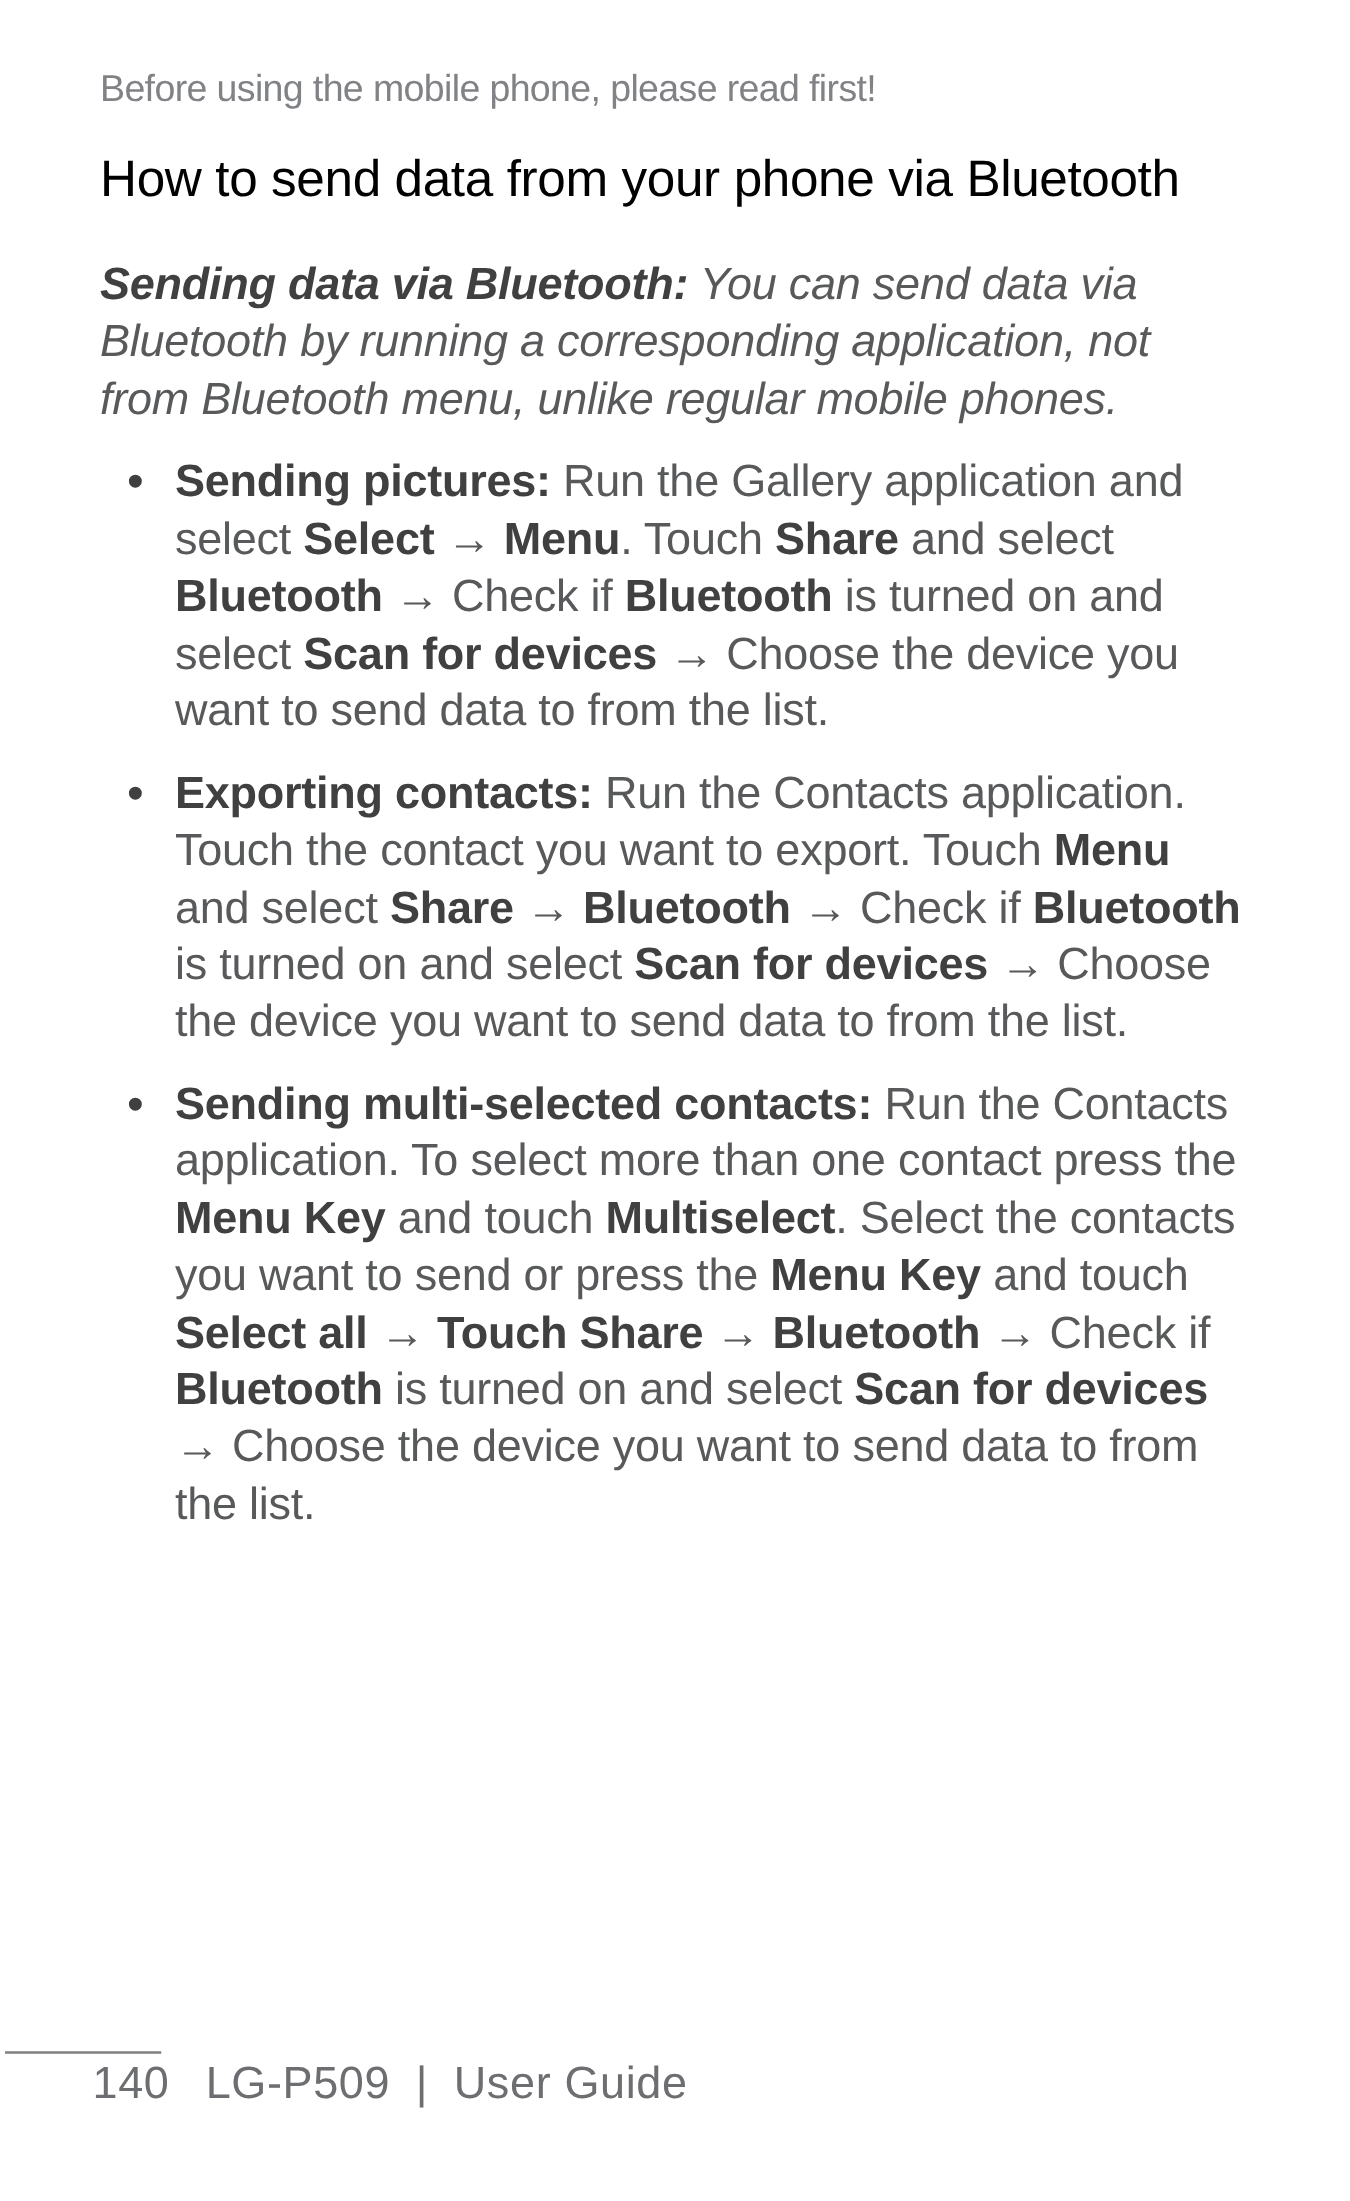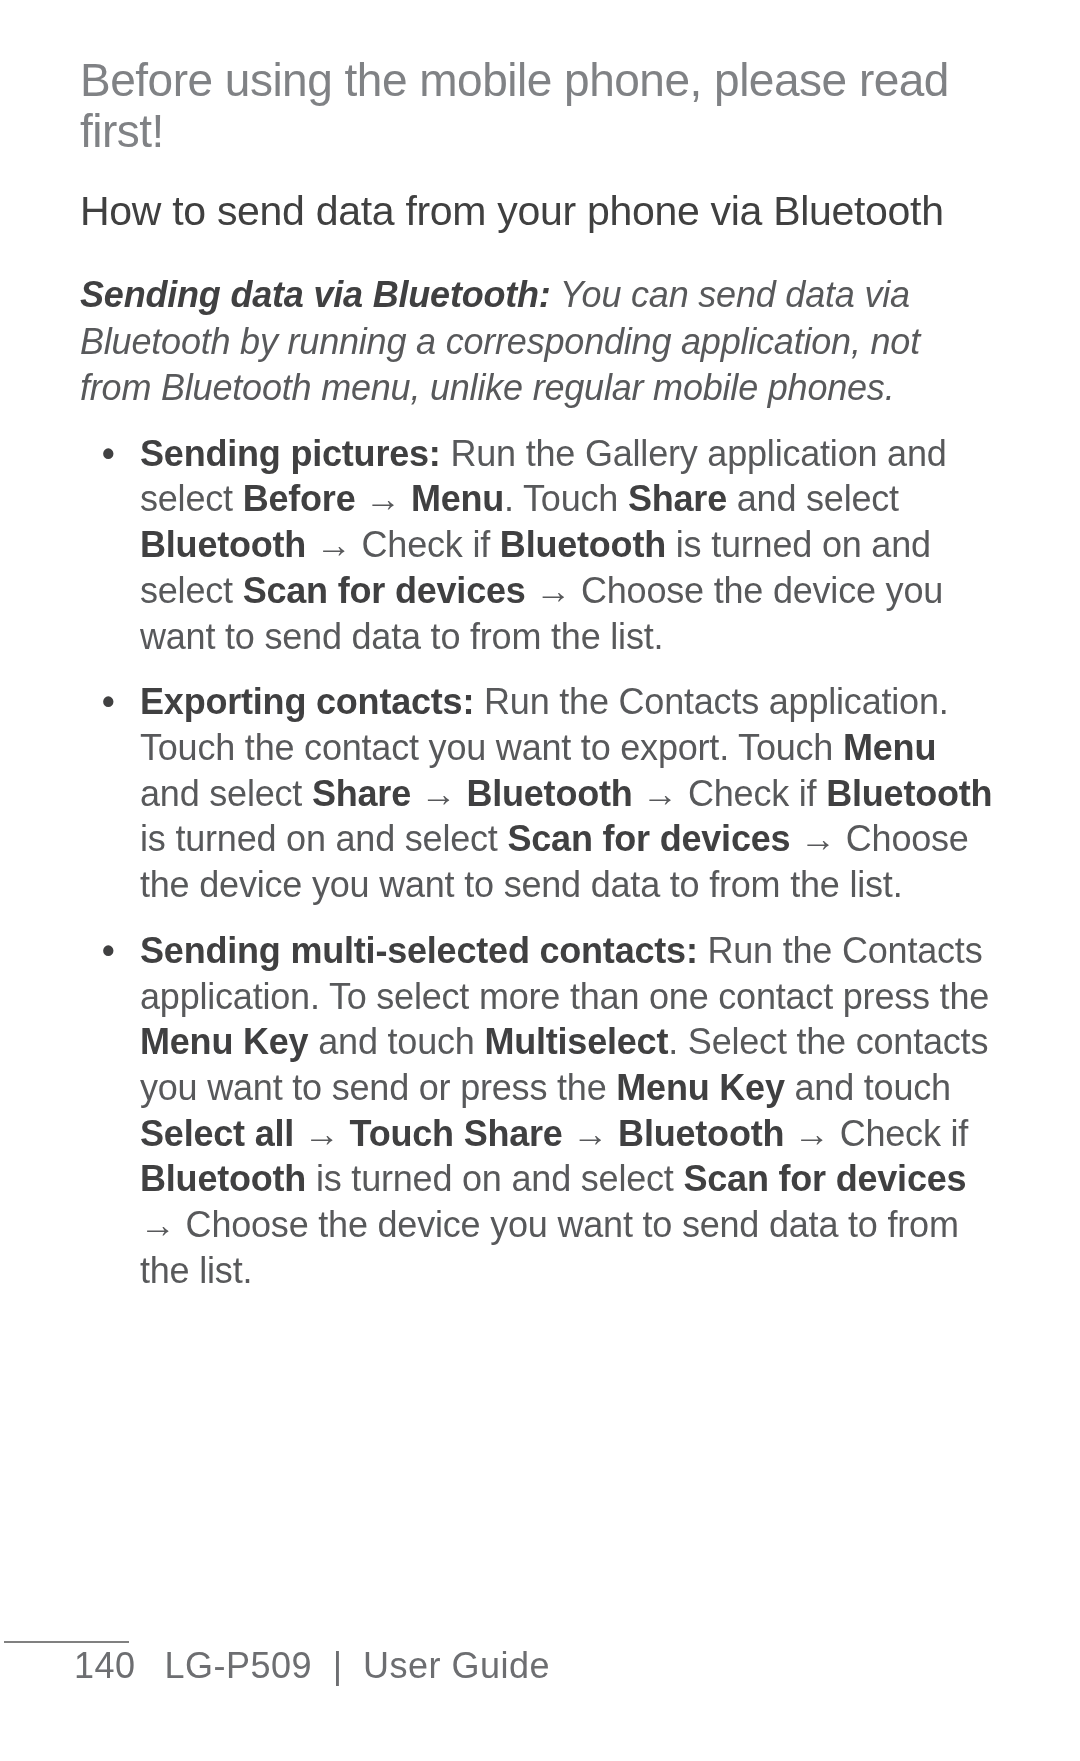--- a/index.html
+++ b/index.html
@@ -13,31 +13,31 @@
     -webkit-font-smoothing: antialiased;
   }
   .page {
     position: relative;
     width: 1080px;
     height: 1761px;
     box-sizing: border-box;
     padding: 55px 80px 0 80px;
   }
   .title {
-    font-size: 46px;
+    font-size: 30px;
     font-weight: 400;
     color: #808285;
     letter-spacing: -0.5px;
     margin: 0 0 30px 0;
     line-height: 1.1;
   }
   .subtitle {
     font-size: 41px;
     font-weight: 400;
-    color: #404040;
+    color: #000000;
     margin: 0 0 35px 0;
     line-height: 1.25;
     letter-spacing: -0.3px;
   }
   .intro {
     font-size: 36px;
     font-weight: 300;
     color: #58595b;
     line-height: 1.28;
     margin: 0 0 20px 0;
@@ -113,21 +113,21 @@
 
   <h1 class="title">Before using the mobile phone, please read first!</h1>
 
   <h2 class="subtitle">How to send data from your phone via Bluetooth</h2>
 
   <p class="intro">
     <strong>Sending data via Bluetooth:</strong><span> You can send data via Bluetooth by running a corresponding application, not from Bluetooth menu, unlike regular mobile phones.</span>
   </p>
 
   <ul class="items">
-    <li><strong>Sending pictures:</strong> Run the Gallery application and select <strong>Before</strong> → <strong>Menu</strong>. Touch <strong>Share</strong> and select <strong>Bluetooth</strong> → Check if <strong>Bluetooth</strong> is turned on and select <strong>Scan for devices</strong> → Choose the device you want to send data to from the list.</li>
+    <li><strong>Sending pictures:</strong> Run the Gallery application and select <strong>Select</strong> → <strong>Menu</strong>. Touch <strong>Share</strong> and select <strong>Bluetooth</strong> → Check if <strong>Bluetooth</strong> is turned on and select <strong>Scan for devices</strong> → Choose the device you want to send data to from the list.</li>
     <li><strong>Exporting contacts:</strong> Run the Contacts application. Touch the contact you want to export. Touch <strong>Menu</strong> and select <strong>Share</strong> → <strong>Bluetooth</strong> → Check if <strong>Bluetooth</strong> is turned on and select <strong>Scan for devices</strong> → Choose the device you want to send data to from the list.</li>
     <li><strong>Sending multi-selected contacts:</strong> Run the Contacts application. To select more than one contact press the <strong>Menu Key</strong> and touch <strong>Multiselect</strong>. Select the contacts you want to send or press the <strong>Menu Key</strong> and touch <strong>Select all</strong> → <strong>Touch Share</strong> → <strong>Bluetooth</strong> → Check if <strong>Bluetooth</strong> is turned on and select <strong>Scan for devices</strong> → Choose the device you want to send data to from the list.</li>
   </ul>
 
   <div class="footer">
     <div class="footer-rule"></div>
     <div class="footer-text">
       <span class="pnum">140</span>
       <span>LG-P509</span>
       <span class="sep">|</span>

